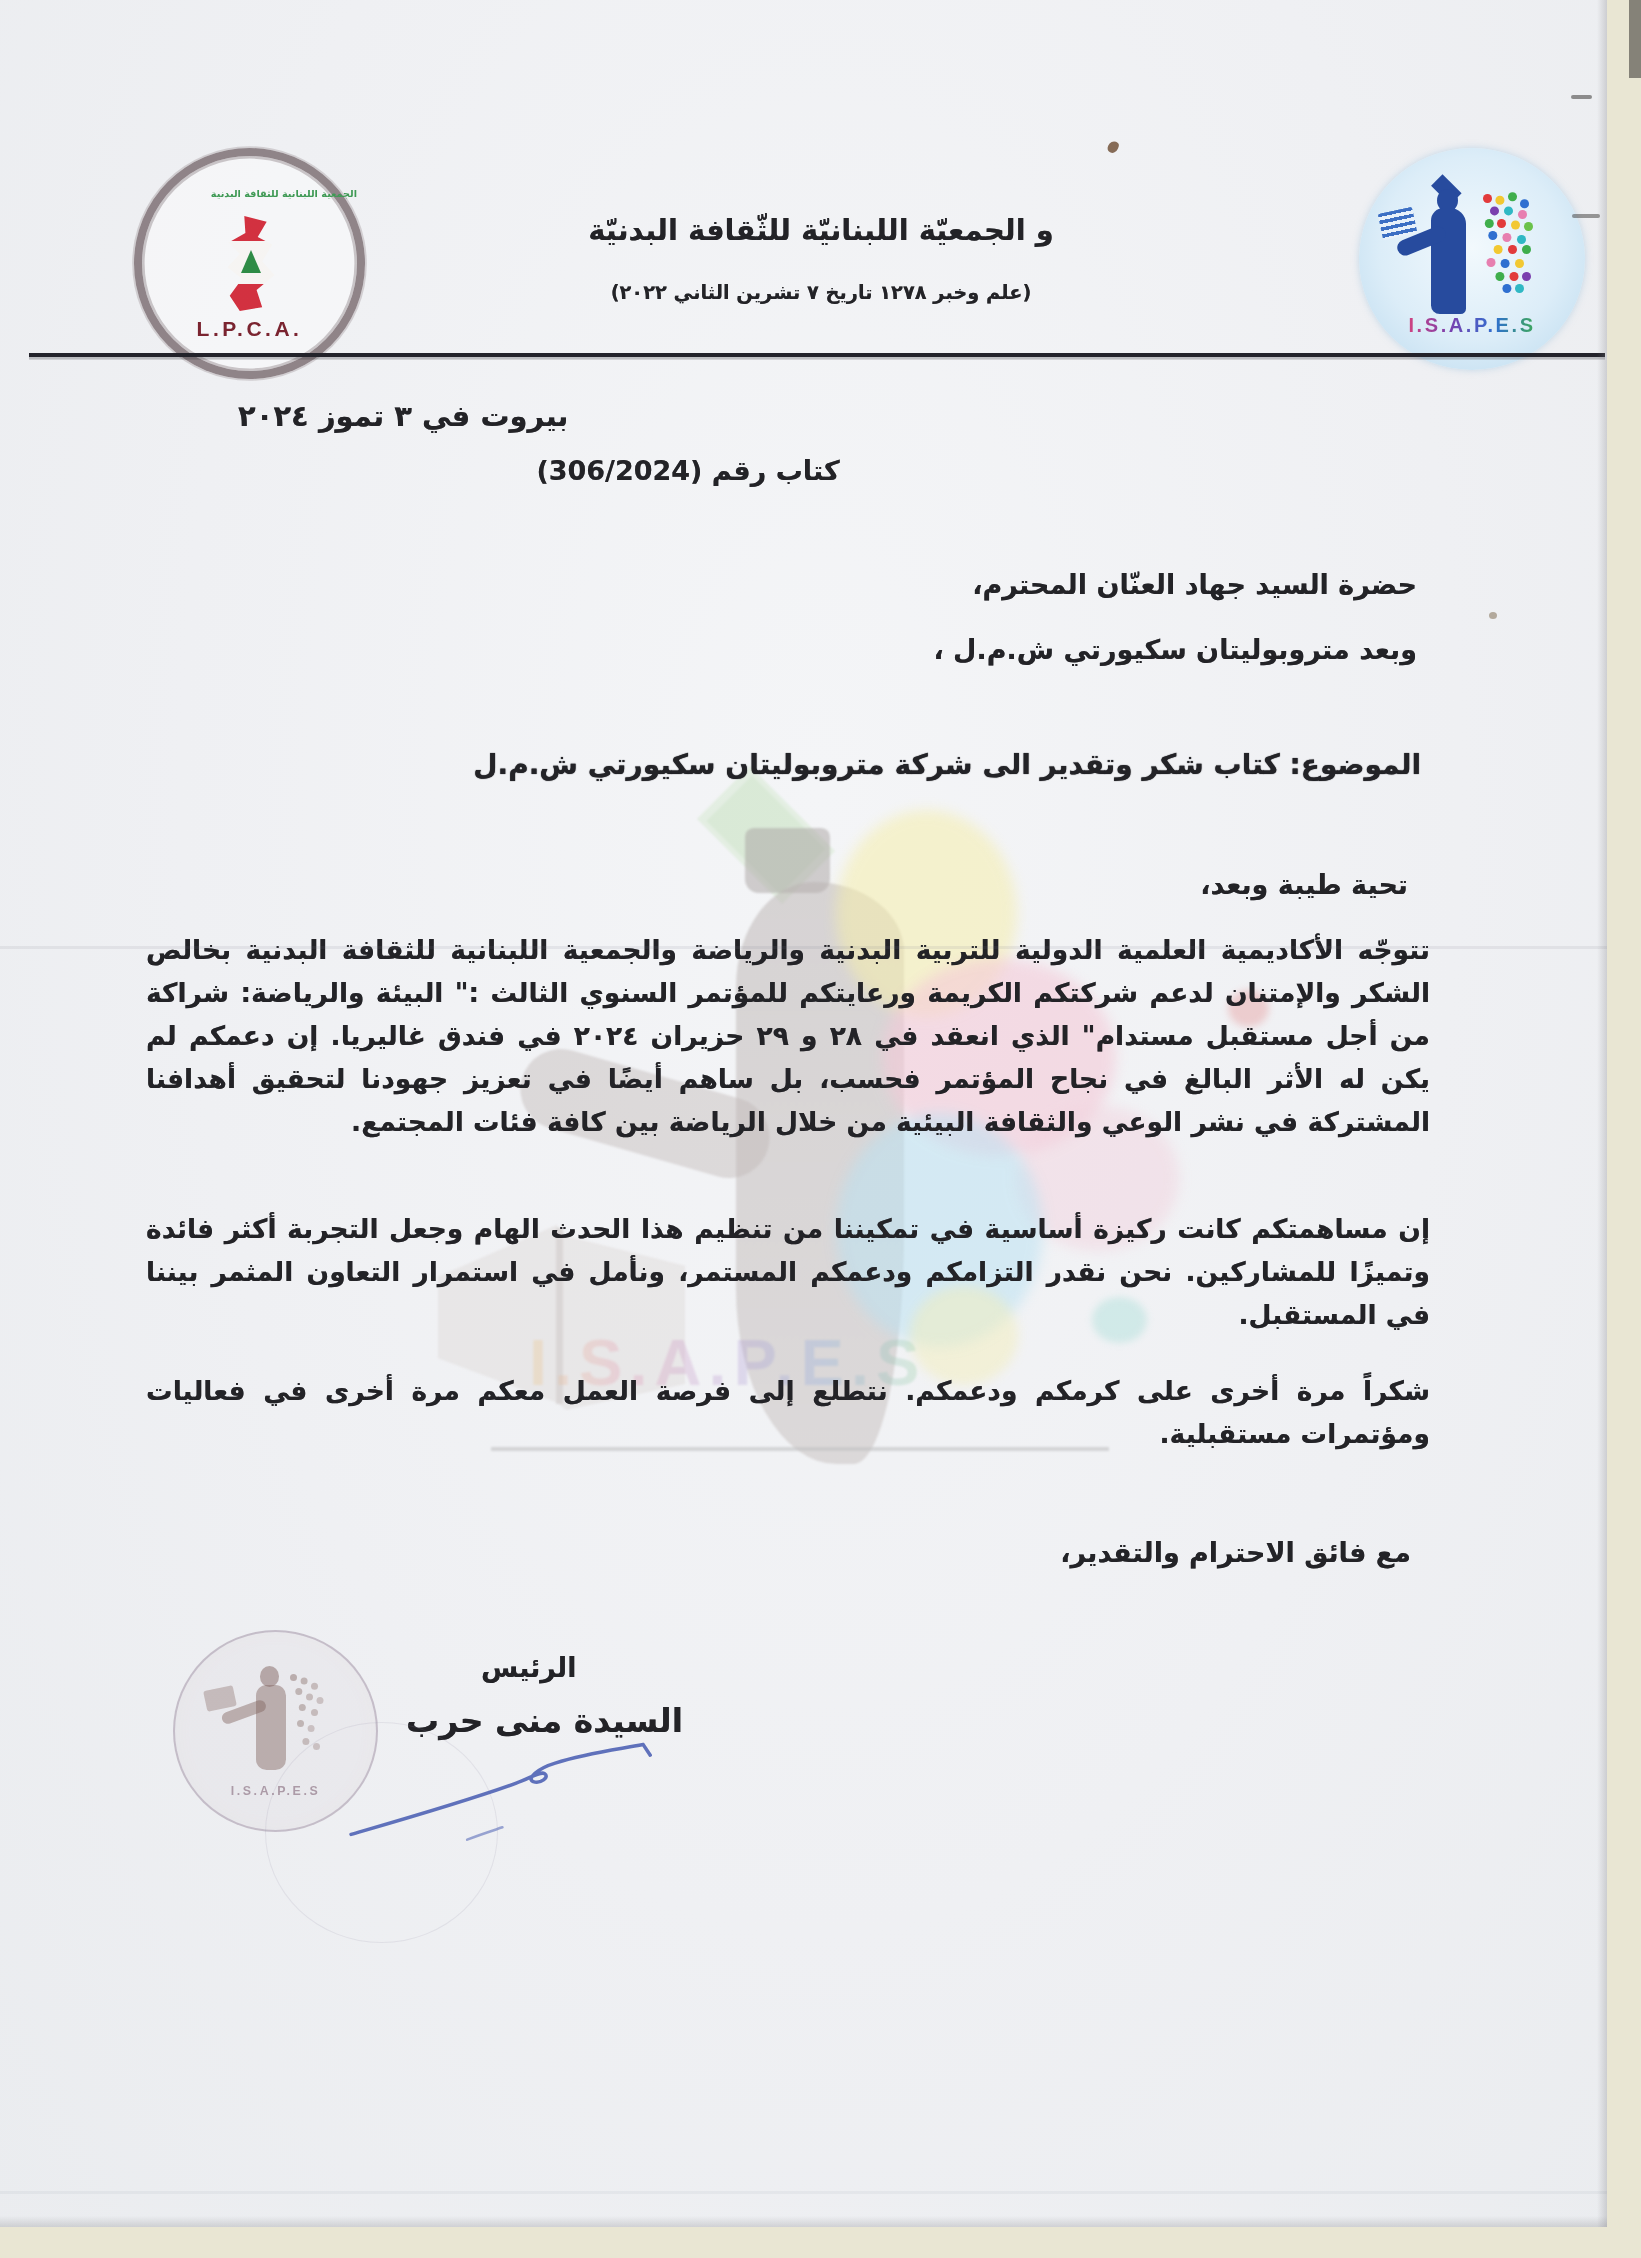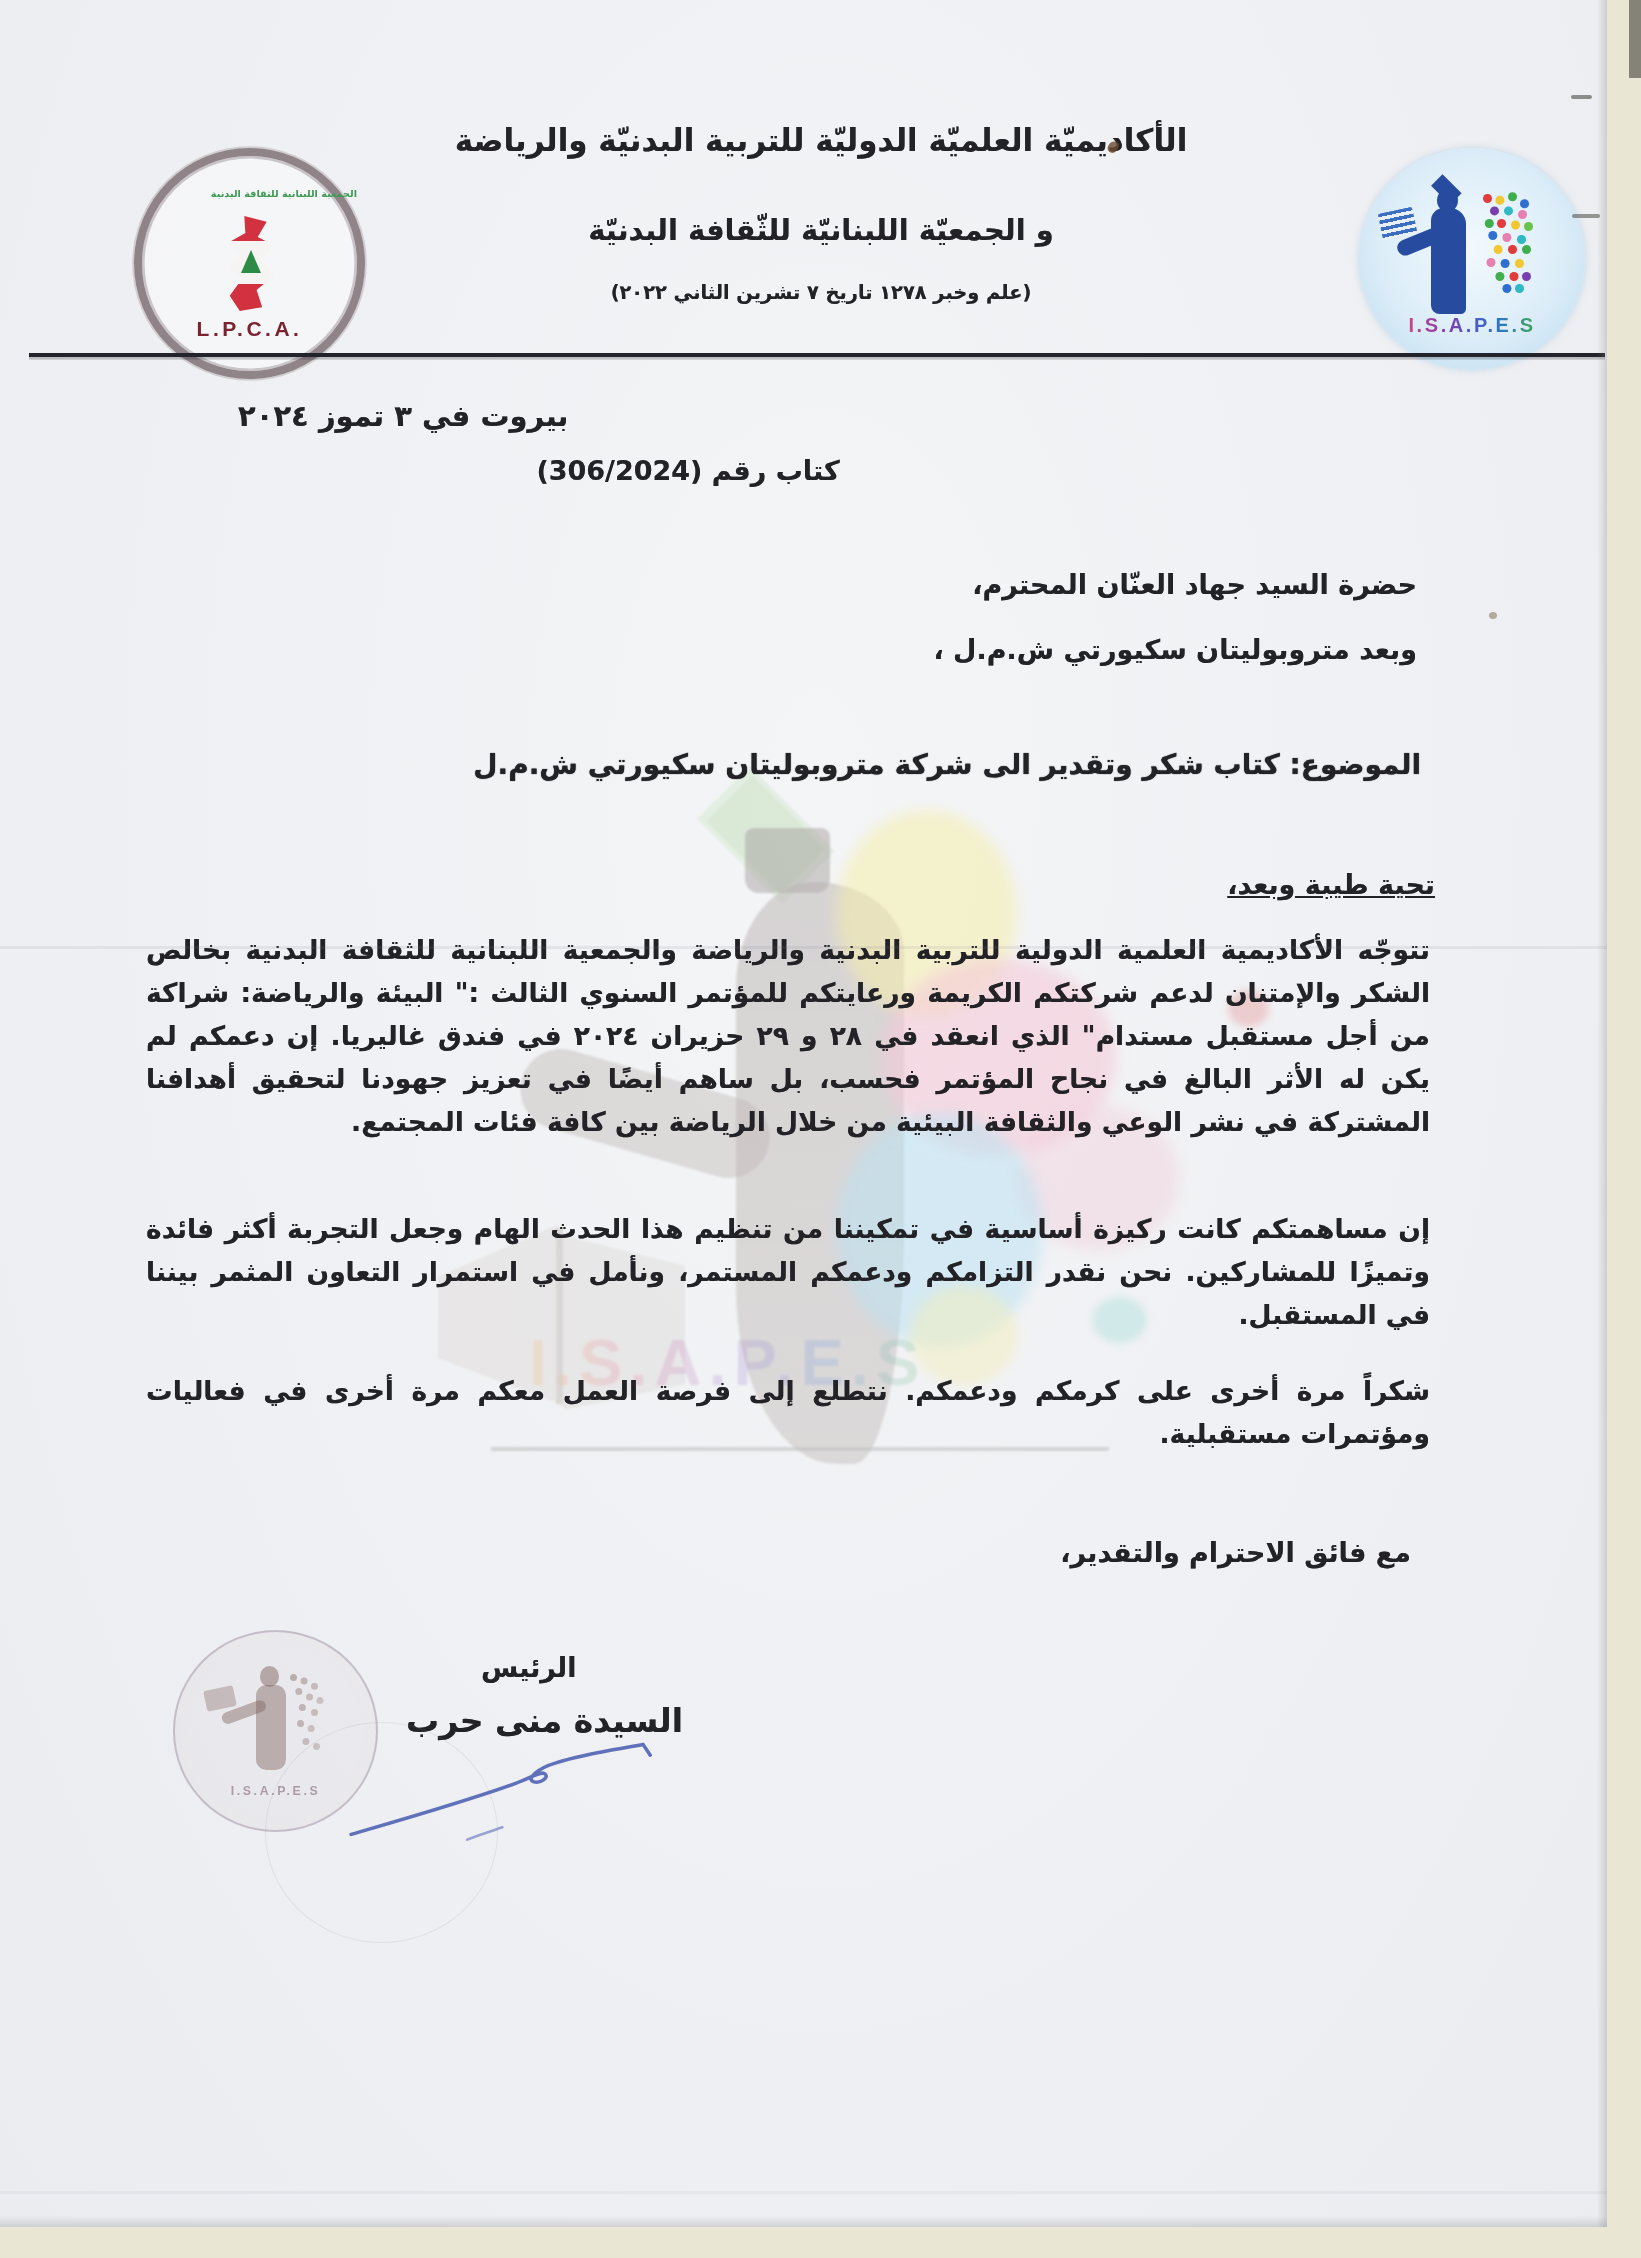--- a/index.html
+++ b/index.html
@@ -101,21 +101,21 @@
     font-family:"Liberation Sans",sans-serif;letter-spacing:7px;opacity:.28;}
   .wm-underline{left:491px;top:1447px;width:618px;height:4.4px;background:#9a9a9a;opacity:.6;}
 
   
   .ar{direction:rtl;font-weight:bold;text-shadow:0 0 0.6px rgba(30,30,35,.6);}
   .date-line{position:absolute;left:238px;top:399px;font-size:29px;}
   .ref-line{position:absolute;left:0;top:455px;width:1376px;text-align:center;font-size:27px;}
   .rec1{position:absolute;right:225px;top:569px;font-size:27px;}
   .rec2{position:absolute;right:225px;top:634px;font-size:27px;}
   .subject{position:absolute;right:221px;top:748px;font-size:28px;text-shadow:0 0 1.1px rgba(20,20,25,.9);}
-  .greeting{position:absolute;right:207px;top:869px;font-size:27px;text-decoration:underline;}
+  .greeting{position:absolute;right:234px;top:869px;font-size:27px;}
   .para{position:absolute;left:146px;width:1284px;font-size:26.5px;line-height:43px;
     text-align:justify;text-justify:inter-word;}
   .p1{top:928px;}
   .p2{top:1207px;}
   .p3{top:1369px;}
   .closing{position:absolute;right:231px;top:1537px;font-size:27px;}
   .sig-title{position:absolute;left:481px;top:1652px;font-size:27px;}
   .sig-name{position:absolute;left:406px;top:1701px;font-size:33px;}
 
   
@@ -171,21 +171,20 @@
   <div class="isapes">
     <div class="cap"></div>
     <div class="head"></div>
     <div class="torso"></div>
     <div class="arm"></div>
     <div class="book"></div>
     <div class="brain"></div>
     <div class="isapes-abbr grad-text">I.S.A.P.E.S</div>
   </div>
 
-  <div class="title title1 ar">الأكاديميّة العلميّة الدوليّة للتربية البدنيّة والرياضة</div>
   <div class="title title2 ar">و الجمعيّة اللبنانيّة للثّقافة البدنيّة</div>
   <div class="title license ar">(علم وخبر ١٢٧٨ تاريخ ٧ تشرين الثاني ٢٠٢٢)</div>
 
 
   <div class="rule"></div>
 
   <div class="date-line ar">بيروت في ٣ تموز ٢٠٢٤</div>
   <div class="ref-line ar">كتاب رقم (306/2024)</div>
   <div class="rec1 ar">حضرة السيد جهاد العنّان المحترم،</div>
   <div class="rec2 ar">وبعد متروبوليتان سكيورتي ش.م.ل ،</div>

